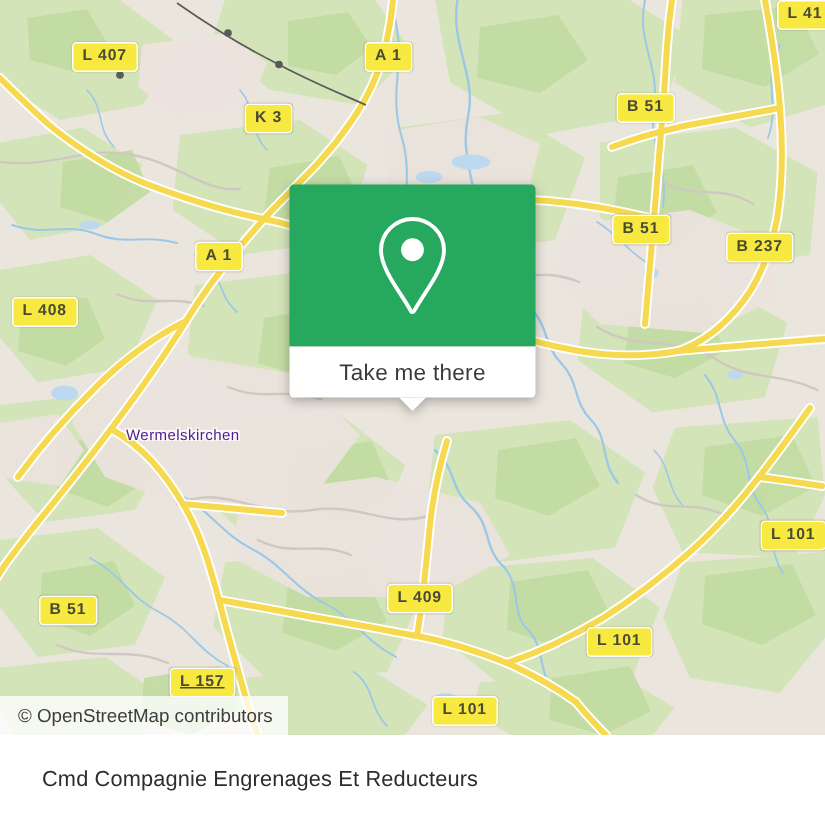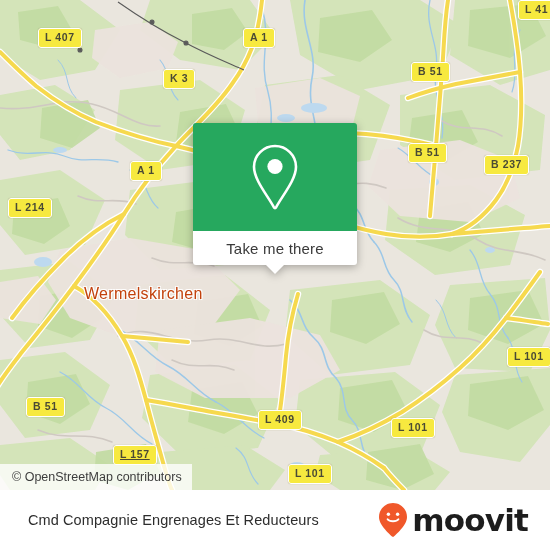--- a/index.html
+++ b/index.html
@@ -51,22 +51,22 @@
     line-height: 1;
     padding: 3px 6px 4px 6px;
     white-space: nowrap;
     box-shadow: 0 0 1px rgba(120,110,40,.55);
     font-family: "Liberation Sans", sans-serif;
   }
 
   
   .place-label {
     position: absolute;
-    color: #c2410c;
-    font-size: 16px;
+    color: #4c1d95;
+    font-size: 10px;
     letter-spacing: 0.3px;
     white-space: nowrap;
     text-shadow:
        1px  1px 0 rgba(255,255,255,.95),
       -1px  1px 0 rgba(255,255,255,.95),
        1px -1px 0 rgba(255,255,255,.95),
       -1px -1px 0 rgba(255,255,255,.95);
     font-family: "Liberation Sans", sans-serif;
   }
 
@@ -326,32 +326,32 @@
         <g stroke="#5a5a5a" fill="none" stroke-width="1.1">
           <path d="M118,2 C138,16 160,30 184,42 C206,54 226,62 244,70"></path>
           <circle cx="152" cy="22" r="2" fill="#5a5a5a"></circle>
           <circle cx="186" cy="43" r="2" fill="#5a5a5a"></circle>
           <circle cx="80" cy="50" r="2" fill="#5a5a5a"></circle>
         </g>
       </g>
     </svg>
 
     <div id="shield-layer">
-        <div class="shield" style="left: 38px; top: 28px;">L 407</div>
+        <div class="shield" style="left: 48px; top: 28px;">L 407</div>
         <div class="shield" style="left: 163px; top: 40px; margin-top: 29px;">K 3</div>
         <div class="shield" style="left: 243px; top: 28px;">A 1</div>
         <div class="shield" style="left: 411px; top: 62px;">B 51</div>
         <div class="shield" style="left: 518px; top: 0px;">L 41</div>
         <div class="shield" style="left: 408px; top: 143px;">B 51</div>
         <div class="shield" style="left: 484px; top: 155px;">B 237</div>
         <div class="shield" style="left: 130px; top: 161px;">A 1</div>
-        <div class="shield" style="left: 8px; top: 198px;">L 214</div>
+        <div class="shield" style="left: 8px; top: 198px;">L 408</div>
         <div class="shield" style="left: 26px; top: 397px;">B 51</div>
         <div class="shield" style="left: 113px; top: 445px; text-decoration: underline;">L 157</div>
-        <div class="shield" style="left: 258px; top: 410px;">L 409</div>
+        <div class="shield" style="left: 258px; top: 389px;">L 409</div>
         <div class="shield" style="left: 507px; top: 347px;">L 101</div>
         <div class="shield" style="left: 391px; top: 418px;">L 101</div>
         <div class="shield" style="left: 288px; top: 464px;">L 101</div>
       </div>
 
     <div id="place-layer">
         <div class="place-label" style="left: 84px; top: 285px;">Wermelskirchen</div>
       </div>
 
     <div id="attribution">
@@ -370,24 +370,15 @@
         <span id="callout-tail"></span>
       </div>
     </div>
 
   </div>
 
   <div id="footer">
     <div id="footer-title">
       <span>Cmd Compagnie Engrenages Et Reducteurs</span>
     </div>
-    <div id="brand">
-      <svg width="30" height="36" viewBox="0 0 30 36">
-        <path d="M15 1 C7.3 1 1 7.2 1 14.9 C1 23.6 12.6 32.6 14.2 34.6 C14.6 35.1 15.4 35.1 15.8 34.6 C17.4 32.6 29 23.6 29 14.9 C29 7.2 22.7 1 15 1 Z" fill="#f0582a"></path>
-        <circle cx="10.4" cy="12.2" r="1.7" fill="#ffffff"></circle>
-        <circle cx="19.6" cy="12.2" r="1.7" fill="#ffffff"></circle>
-        <path d="M9.6 17.2 C11.4 19.9 18.6 19.9 20.4 17.2" fill="none" stroke="#ffffff" stroke-width="1.9" stroke-linecap="round"></path>
-      </svg>
-      <span id="brand-wordmark">moovit</span>
-    </div>
   </div>
 
 </div>
 
 </body></html>

